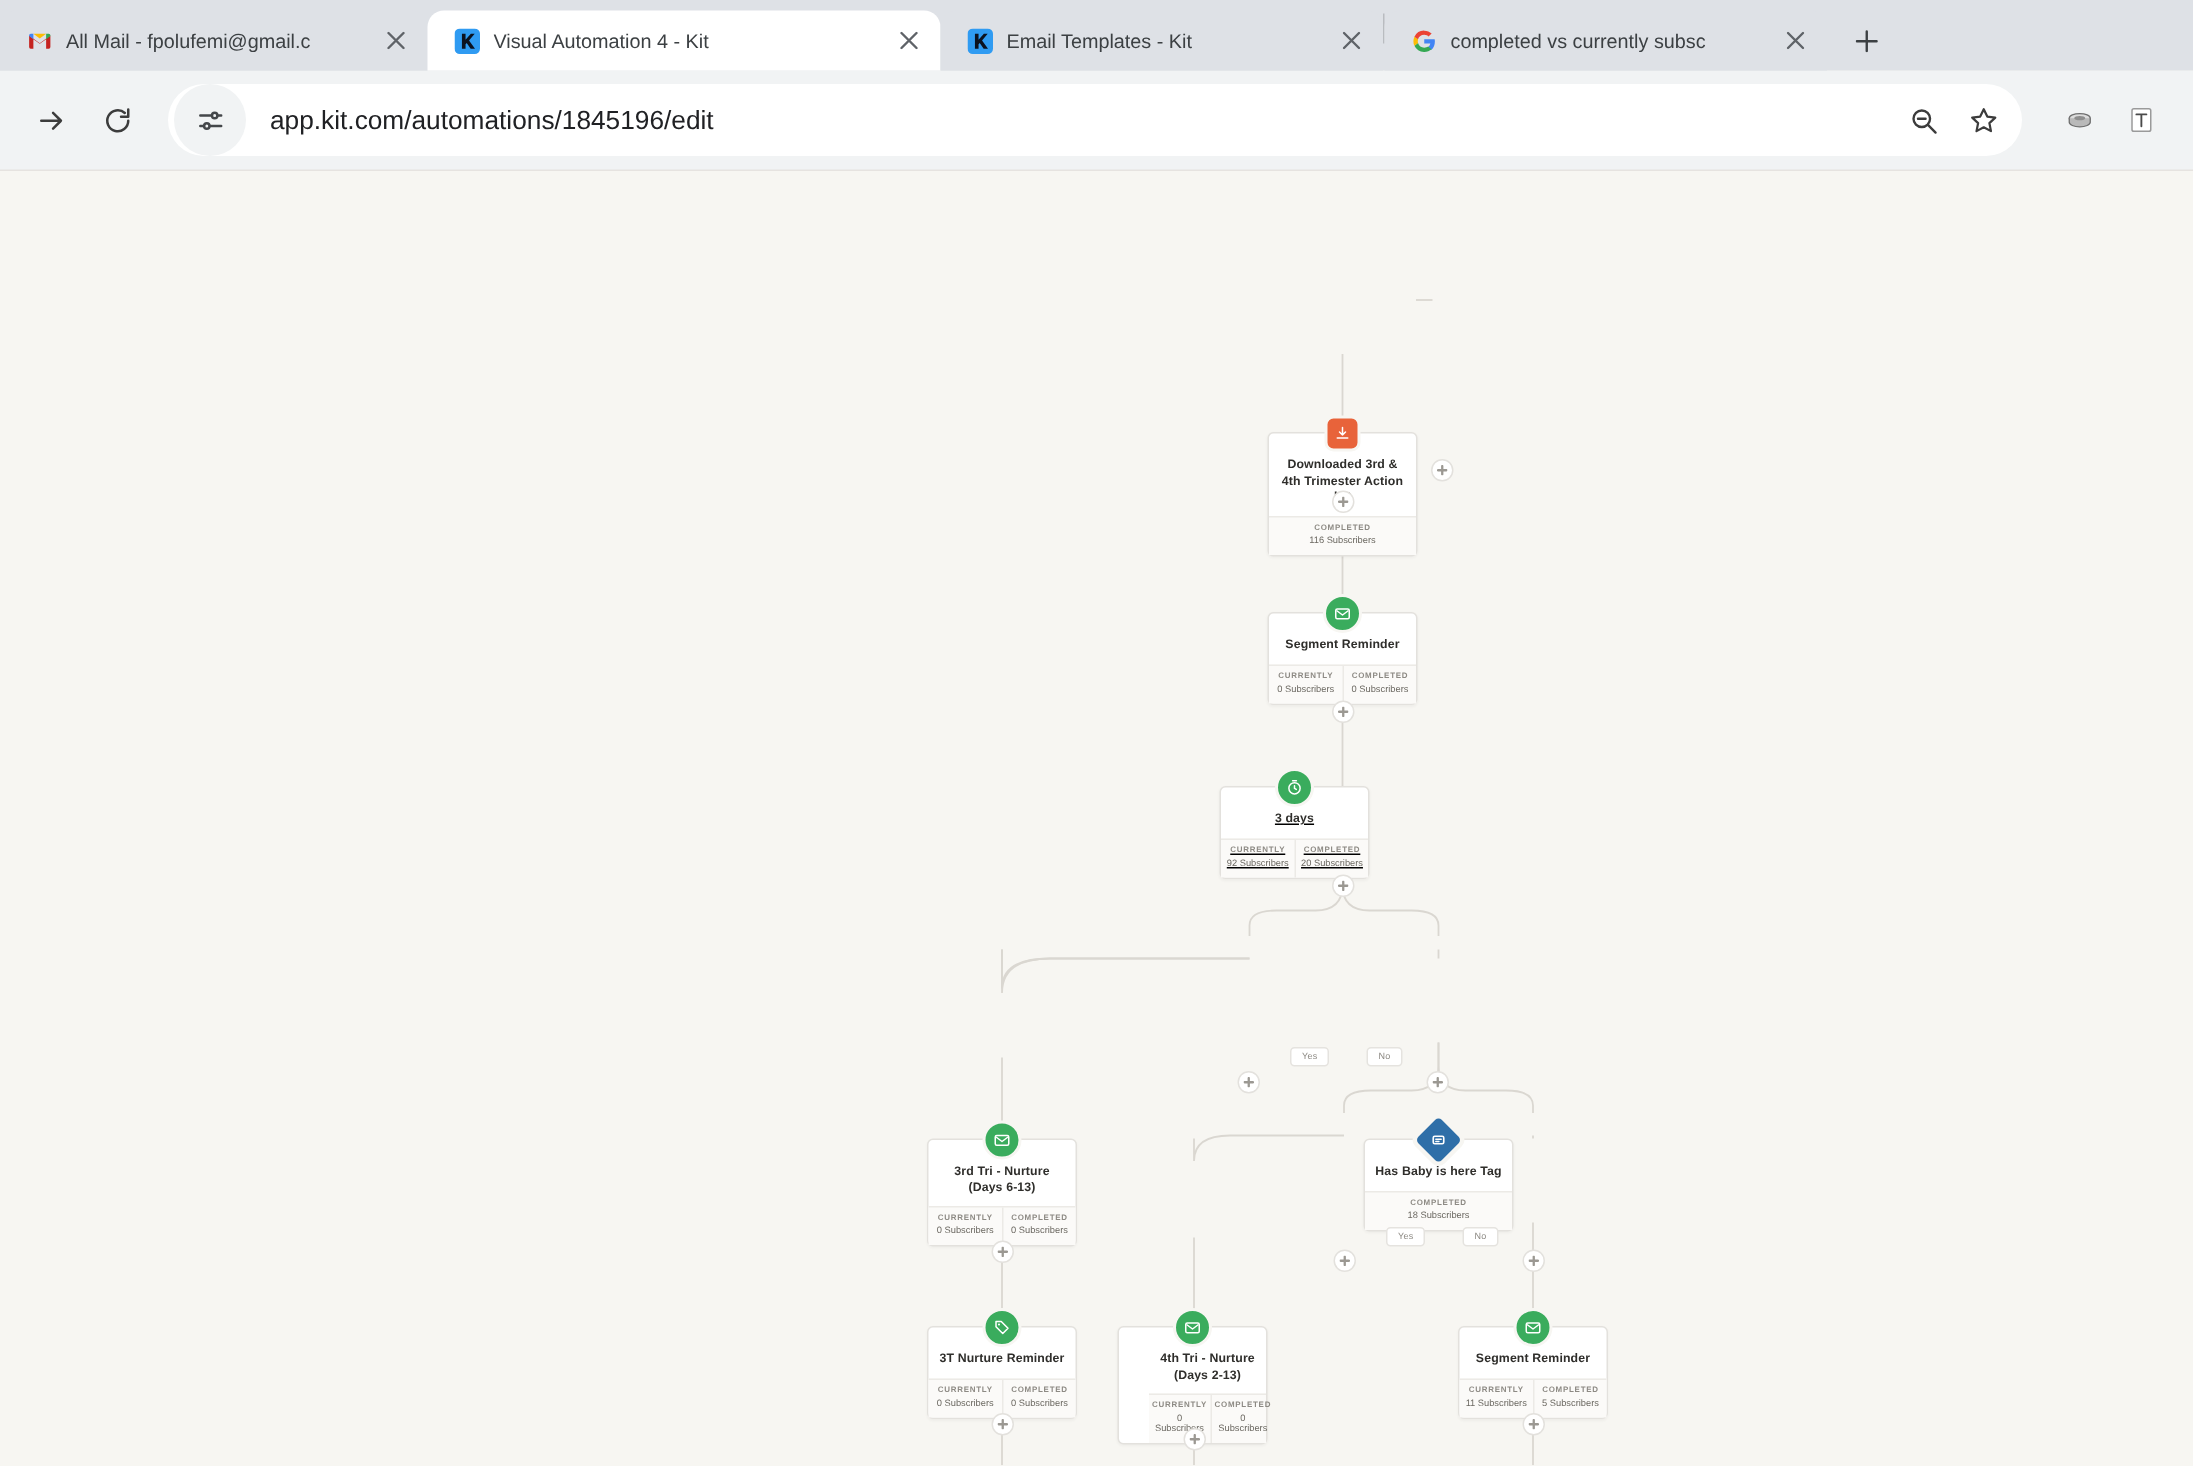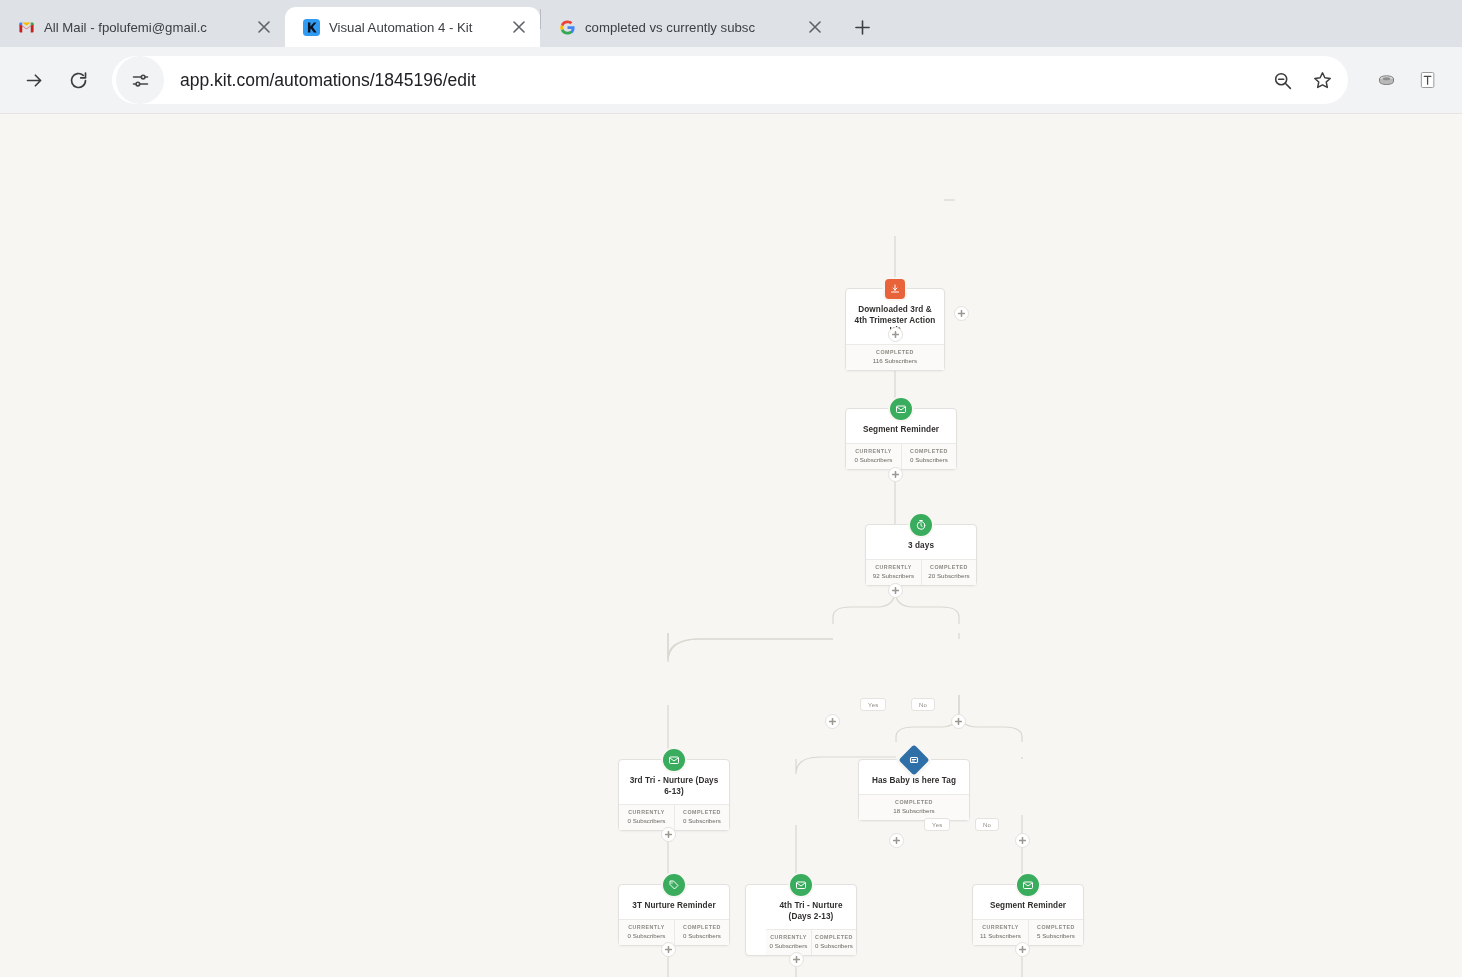--- a/index.html
+++ b/index.html
@@ -37,21 +37,21 @@
   .tab.inactive { background: #dee1e6; }
   .tab.active { background: #ffffff; }
   .tab-fav { width: 17px; height: 17px; flex: 0 0 17px; display: block; }
   .tab-title {
     white-space: nowrap;
     overflow: hidden;
     text-overflow: clip;
     flex: 1 1 auto;
   }
   .tab.t1 { width: 285px; }
-  .tab.t2 { width: 255px; }
+  .tab.t2 { width: 342px; }
   .tab.t3 { width: 295px; }
   .tab.t4 { width: 295px; }
   .tab-close {
     width: 22px; height: 22px;
     flex: 0 0 22px;
     display: flex; align-items: center; justify-content: center;
     border-radius: 50%;
     color: #5f6368;
   }
   .tab-close svg { width: 12px; height: 12px; }
@@ -137,21 +137,21 @@
   }
   .edges { position: absolute; inset: 0; width: 1462px; height: 863px; }
 
   
   .node {
     position: absolute;
     background: #ffffff;
     border: 1px solid #e3e1dd;
     border-radius: 4px;
     box-shadow: 0 1px 2px rgba(0,0,0,0.04);
-    width: 112px;
+    width: 100px;
     overflow: visible;
   }
   .node-badge {
     position: absolute;
     top: -13px;
     left: 50%;
     transform: translateX(-50%);
     width: 26px; height: 26px;
     border-radius: 50%;
     display: flex; align-items: center; justify-content: center;
@@ -266,20 +266,34 @@
         </svg>
     </span>
     <span class="tab-title">Visual Automation 4 - Kit</span>
     <span class="tab-close">
       <svg viewBox="0 0 12 12">
           <path d="M1 1 11 11M11 1 1 11" stroke="currentColor" stroke-width="1.6" stroke-linecap="round"></path>
         </svg>
     </span>
   </div>
 
+  <div class="tab inactive t3">
+    <span class="tab-fav">
+      <svg viewBox="0 0 24 24">
+          <rect width="24" height="24" rx="5" fill="#2f9bf2"></rect>
+          <path d="M7 5h3.4v5.6L15.4 5H19l-5.3 6.2L19.3 19h-4.1l-3.7-5.3-1.1 1.2V19H7z" fill="#0b1220"></path>
+        </svg>
+    </span>
+    <span class="tab-title">Email Templates - Kit</span>
+    <span class="tab-close">
+      <svg viewBox="0 0 12 12">
+          <path d="M1 1 11 11M11 1 1 11" stroke="currentColor" stroke-width="1.6" stroke-linecap="round"></path>
+        </svg>
+    </span>
+  </div>
 
   <div class="tab-sep"></div>
 
   <div class="tab inactive t4">
     <span class="tab-fav">
       <svg viewBox="0 0 24 24">
           <path d="M22 12.2c0-.8-.07-1.4-.22-2H12v3.9h5.7c-.12.95-.74 2.4-2.12 3.36l-.02.13 3.08 2.38.21.02C20.8 18.2 22 15.5 22 12.2" fill="#4285f4"></path>
           <path d="M12 22c2.8 0 5.15-.92 6.86-2.5l-3.27-2.53c-.87.6-2.04 1.03-3.59 1.03a6.2 6.2 0 0 1-5.87-4.28l-.12.01-3.2 2.47-.05.12A10 10 0 0 0 12 22" fill="#34a853"></path>
           <path d="M6.13 13.72a6.15 6.15 0 0 1 0-3.44L6.13 10.1 2.9 7.6l-.1.05a10 10 0 0 0 0 8.7z" fill="#fbbc05"></path>
           <path d="M12 5.98c1.96 0 3.28.85 4.03 1.55l2.94-2.87C17.14 2.99 14.8 2 12 2A10 10 0 0 0 2.8 7.65l3.32 2.58A6.2 6.2 0 0 1 12 5.98" fill="#eb4335"></path>
@@ -438,21 +452,21 @@
         <span class="stat-value">0 Subscribers</span>
       </div>
     </div>
   </div>
   <div class="plus" style="left:888px; top:353px;">
     <svg viewBox="0 0 10 10">
         <path d="M5 1v8M1 5h8" stroke="currentColor" stroke-width="2.2" stroke-linecap="round"></path>
       </svg>
   </div>
 
-  <div class="node" style="left:865px; top:410px;">
+  <div class="node" style="left:813px; top:410px;text-decoration:underline;">
     <div class="node-badge green">
       <svg viewBox="0 0 24 24" fill="none" stroke="#ffffff" stroke-width="2" stroke-linecap="round">
         <circle cx="12" cy="13" r="7.5"></circle>
           <path d="M12 9.5V13l2.4 1.6M9.5 3h5"></path>
       </svg>
     </div>
     <div class="node-title">3 days</div>
     <div class="node-stats">
       <div class="stat">
         <span class="stat-label">CURRENTLY</span>
@@ -501,21 +515,21 @@
         <span class="stat-value">0 Subscribers</span>
       </div>
     </div>
   </div>
   <div class="plus" style="left:661px; top:713px;">
     <svg viewBox="0 0 10 10">
         <path d="M5 1v8M1 5h8" stroke="currentColor" stroke-width="2.2" stroke-linecap="round"></path>
       </svg>
   </div>
 
-  <div class="node" style="left:858px; top:645px;">
+  <div class="node" style="left:909px; top:645px;">
     <div class="node-badge diamond">
       <svg viewBox="0 0 24 24" fill="none" stroke="#ffffff" stroke-width="2.2" stroke-linecap="round">
         <rect x="5" y="7" width="14" height="10" rx="2"></rect>
           <path d="M8.5 11h7M8.5 14h4"></path>
       </svg>
     </div>
     <div class="node-title">Has Baby is here Tag</div>
     <div class="node-stats">
       <div class="stat full">
         <span class="stat-label">COMPLETED</span>

